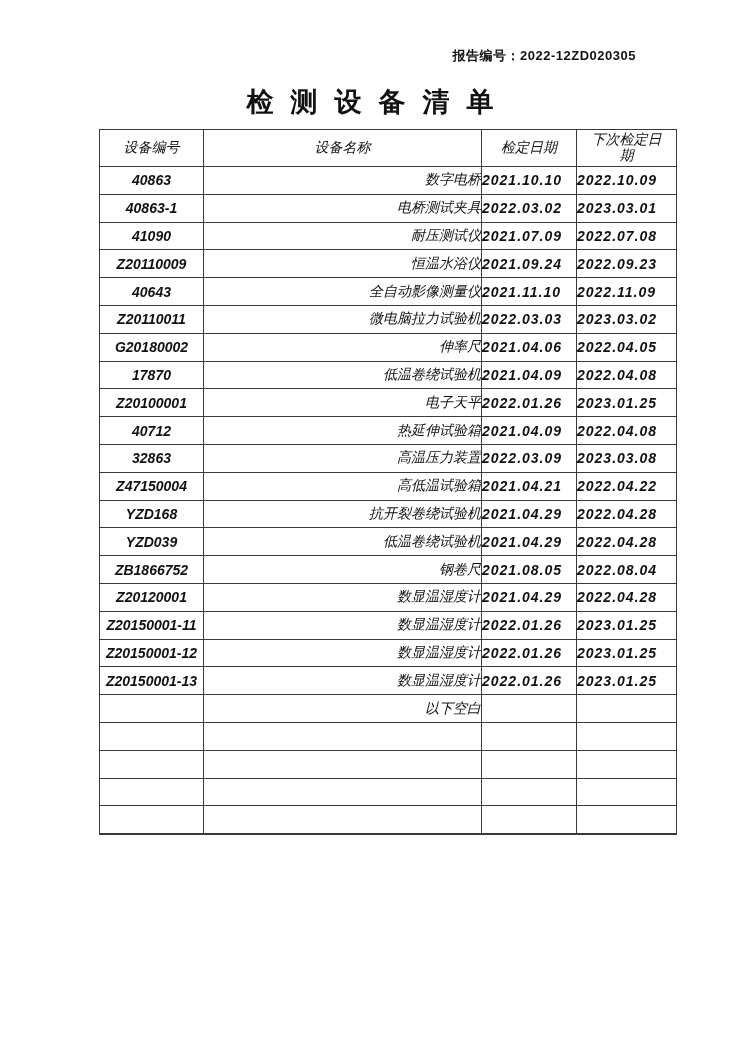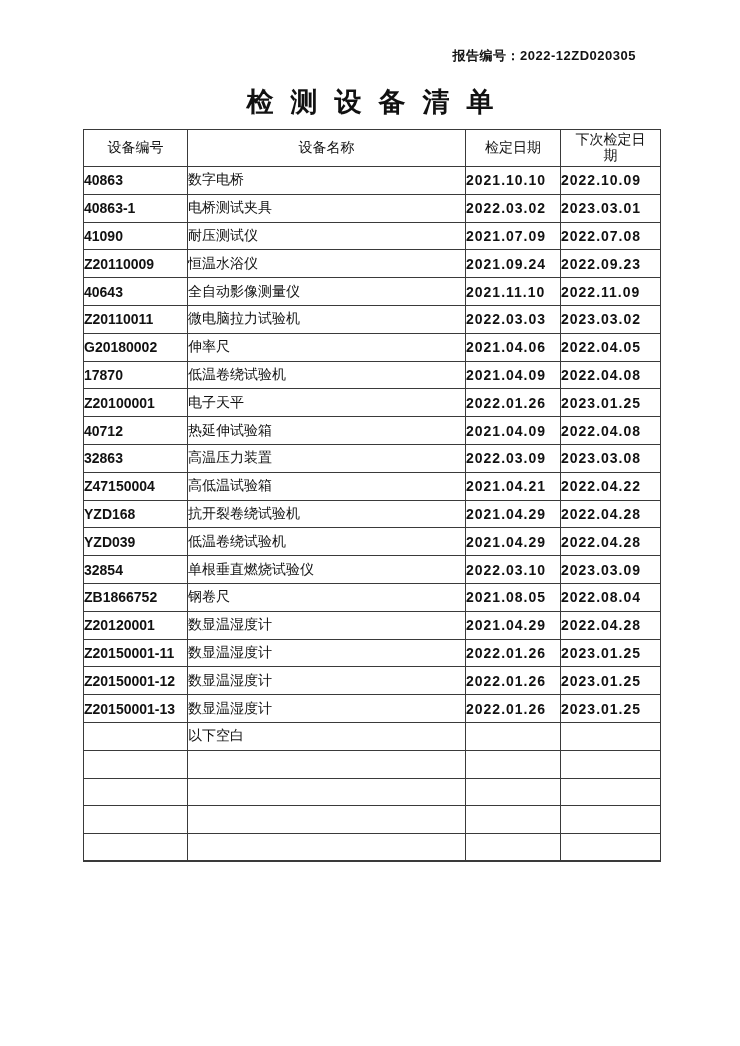--- a/index.html
+++ b/index.html
@@ -34,26 +34,27 @@
     font-weight: 700;
     letter-spacing: 17px;
     padding-left: 17px; 
     box-sizing: border-box;
     color: #111111;
     font-family: "Liberation Serif", "DejaVu Serif", serif;
   }
   table.equipment {
     position: absolute;
     top: 129px;
-    left: 83px;
+    left: 99px;
     width: 577px;
     border-collapse: collapse;
     table-layout: fixed;
     border: 1px solid #3a3a3a;
     border-bottom-width: 2px;
+    font-style: italic;
   }
   table.equipment th, table.equipment td {
     border: 1px solid #3a3a3a;
     overflow: hidden;
     box-sizing: border-box;
   }
   table.equipment th {
     height: 36px;
     font-weight: 400;
     font-size: 14px;
@@ -64,26 +65,27 @@
     color: #111111;
   }
   table.equipment td {
     height: 27.8px;
     font-size: 14px;
     vertical-align: middle;
     padding: 0;
     color: #111111;
   }
   td.col-id {
+    text-align: center;
     font-family: "Liberation Sans", "DejaVu Sans", sans-serif;
     font-weight: 600;
     font-size: 13.5px;
   }
   td.col-name {
-    text-align: left;
+    text-align: right;
     padding-left: 14px;
   }
   td.col-date {
     font-family: "Liberation Sans", "DejaVu Sans", sans-serif;
     font-weight: 600;
     font-size: 13.5px;
     letter-spacing: 1px;
   }
 </style>
 </head>
@@ -187,26 +189,20 @@
         <td class="col-date">2021.04.29</td>
         <td class="col-date">2022.04.28</td>
       </tr>
       <tr>
         <td class="col-id">YZD039</td>
         <td class="col-name">低温卷绕试验机</td>
         <td class="col-date">2021.04.29</td>
         <td class="col-date">2022.04.28</td>
       </tr>
       <tr>
-        <td class="col-id">32854</td>
-        <td class="col-name">单根垂直燃烧试验仪</td>
-        <td class="col-date">2022.03.10</td>
-        <td class="col-date">2023.03.09</td>
-      </tr>
-      <tr>
         <td class="col-id">ZB1866752</td>
         <td class="col-name">钢卷尺</td>
         <td class="col-date">2021.08.05</td>
         <td class="col-date">2022.08.04</td>
       </tr>
       <tr>
         <td class="col-id">Z20120001</td>
         <td class="col-name">数显温湿度计</td>
         <td class="col-date">2021.04.29</td>
         <td class="col-date">2022.04.28</td>

